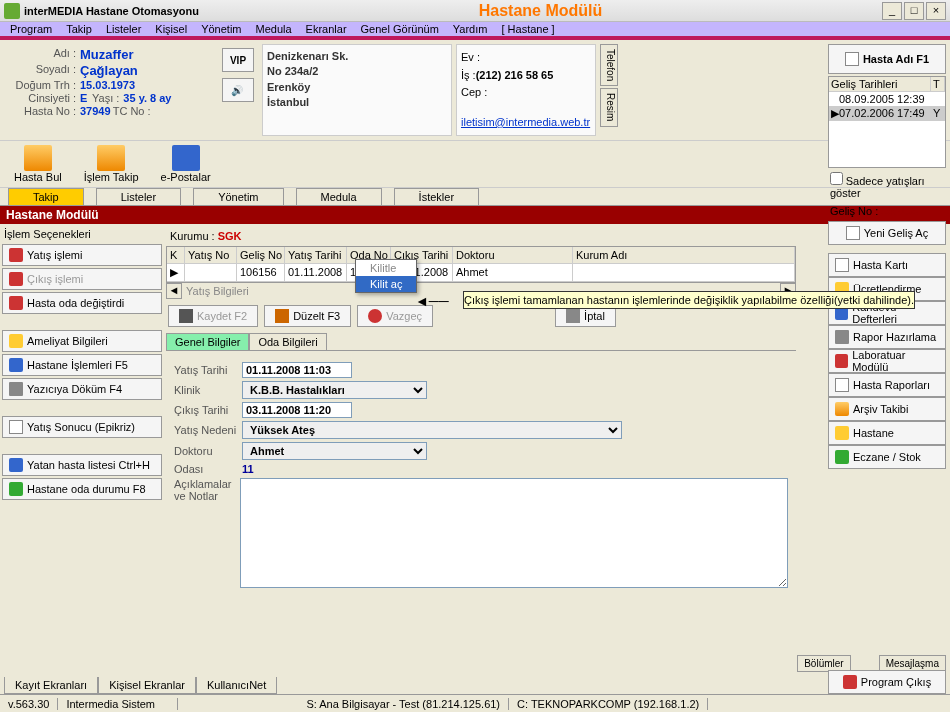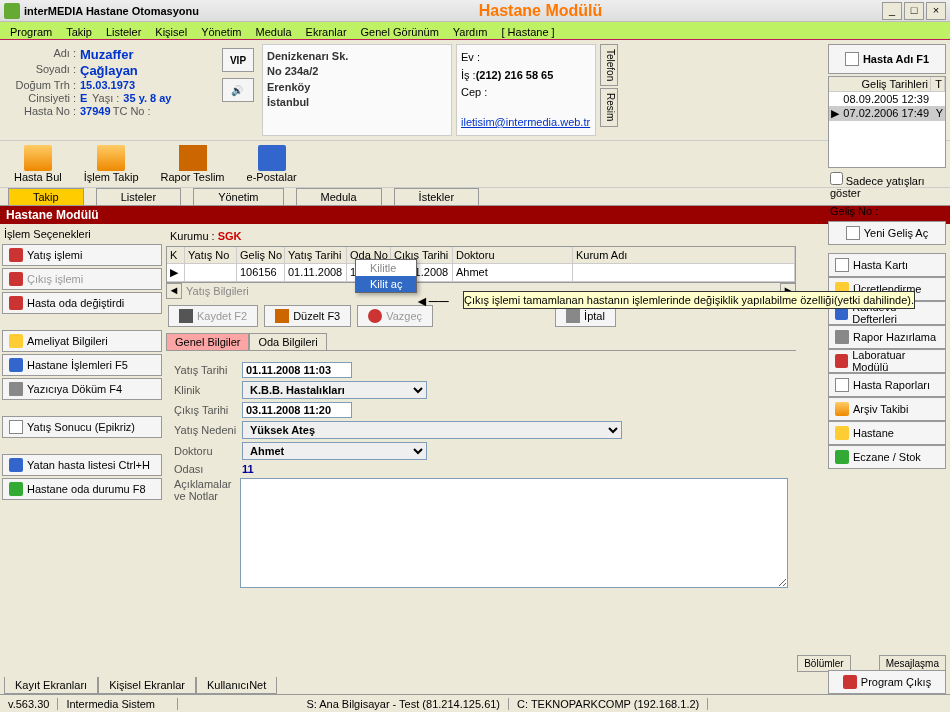--- a/index.html
+++ b/index.html
@@ -3,38 +3,38 @@
 <meta charset="utf-8">
 <style>
 * { box-sizing: border-box; margin: 0; padding: 0; font-family: Tahoma, Arial, sans-serif; font-size: 11px; }
 body { background: #ece9d8; width: 950px; height: 712px; overflow: hidden; position: relative; }
 .titlebar { height: 22px; background: linear-gradient(#eee, #ddd); display: flex; align-items: center; padding: 0 4px; border-bottom: 1px solid #bbb; }
 .titlebar .icon { width: 16px; height: 16px; background: #6a3; border-radius: 2px; margin-right: 4px; }
 .titlebar .title { font-weight: bold; flex: 0 0 auto; }
 .titlebar .main-title { flex: 1; text-align: center; color: #ff7700; font-weight: bold; font-size: 16px; }
 .titlebar .winbtns { display: flex; gap: 2px; }
 .titlebar .winbtns div { width: 20px; height: 18px; background: #ece9d8; border: 1px solid #999; text-align: center; line-height: 14px; cursor: pointer; }
-.menubar { height: 18px; display: flex; align-items: flex-end; padding: 0 4px; gap: 2px; background: #bef264; border-bottom: 1px solid #be185d; }
+.menubar { height: 18px; display: flex; align-items: flex-end; padding: 0 4px; gap: 2px; background: #c4b5fd; border-bottom: 4px solid #be185d; }
 .menubar span { padding: 1px 6px; cursor: pointer; }
 .toparea { display: flex; padding: 4px; gap: 4px; border-bottom: 1px solid #ccc; }
 .patient-box { width: 210px; padding: 2px 6px; }
 .patient-box .row { display: flex; margin: 1px 0; }
 .patient-box .lbl { color: #555; text-align: right; width: 70px; padding-right: 4px; }
 .patient-box .val { color: #0033cc; font-weight: bold; }
 .patient-box .val.big { font-size: 13px; }
 .vip-box { width: 40px; display: flex; flex-direction: column; align-items: center; gap: 6px; padding: 4px; }
 .vip-btn { width: 32px; height: 24px; border: 1px solid #999; background: #f5f5f5; display: flex; align-items: center; justify-content: center; font-weight: bold; font-size: 10px; cursor: pointer; }
 .addr-box { width: 190px; padding: 4px; border: 1px solid #ccc; background: #fafafa; font-size: 11px; font-weight: bold; color: #333; line-height: 1.4; }
 .contact-box { width: 140px; padding: 4px; border: 1px solid #ccc; background: #fafafa; font-size: 11px; line-height: 1.6; }
 .contact-box .link { color: #0033cc; text-decoration: underline; cursor: pointer; }
 .vert-tabs { width: 18px; display: flex; flex-direction: column; }
 .vert-tab { writing-mode: vertical-rl; padding: 4px 1px; border: 1px solid #999; background: #ece9d8; font-size: 10px; cursor: pointer; margin-bottom: 2px; }
 .right-col { position: absolute; right: 4px; top: 44px; width: 118px; display: flex; flex-direction: column; gap: 2px; }
 .big-btn { height: 30px; border: 1px solid #999; background: #f5f5f5; display: flex; align-items: center; justify-content: center; font-weight: bold; cursor: pointer; gap: 4px; }
-.dates-grid { border: 1px solid #999; background: white; font-size: 10px; text-align: right; }
+.dates-grid { border: 1px solid #999; background: white; font-size: 10px; }
 .dates-grid .hdr { display: flex; background: #ece9d8; border-bottom: 1px solid #ccc; }
 .dates-grid .hdr div { padding: 1px 2px; border-right: 1px solid #ccc; }
 .dates-grid .drow { display: flex; padding: 1px 0; }
 .dates-grid .drow.sel { background: #ccc; }
 .dates-grid .drow div { padding: 0 2px; }
 .chk-row { font-size: 10px; padding: 2px; }
 .gelis-row { font-size: 11px; padding: 2px; }
 .gelis-row .num { color: #990000; font-weight: bold; }
 .side-btn { height: 24px; border: 1px solid #999; background: #f5f5f5; display: flex; align-items: center; padding: 0 6px; cursor: pointer; gap: 4px; }
 .side-btn .ic { width: 14px; height: 14px; display: inline-block; }
@@ -65,21 +65,21 @@
 .ctx-menu .mi { padding: 2px 14px; color: #888; cursor: pointer; }
 .ctx-menu .mi.active { background: #316ac5; color: white; }
 .tooltip { position: absolute; left: 296px; top: 44px; background: #ffffcc; border: 1px solid #333; padding: 2px 0; font-size: 11px; z-index: 9; white-space: nowrap; }
 .arrow { position: absolute; left: 248px; top: 46px; font-size: 14px; z-index: 9; }
 .action-row { display: flex; gap: 6px; padding: 6px 2px; }
 .abtn { display: flex; align-items: center; padding: 3px 10px; border: 1px solid #999; background: #f5f5f5; cursor: pointer; gap: 4px; }
 .abtn.disabled { color: #999; }
 .abtn .ic { width: 14px; height: 14px; }
 .inner-tabs { display: flex; border-bottom: 1px solid #999; }
 .inner-tabs .itab { padding: 2px 8px; border: 1px solid #999; border-bottom: none; background: #ece9d8; cursor: pointer; }
-.inner-tabs .itab.active { background: #fca5a5; }
+.inner-tabs .itab.active { background: #86efac; }
 .form-area { padding: 8px; }
 .form-row { display: flex; align-items: center; margin: 3px 0; }
 .form-row .flbl { width: 68px; color: #555; }
 .form-row .fval { color: #000099; font-weight: bold; }
 .form-row input, .form-row select { border: 1px solid #7f9db9; padding: 1px 3px; font-size: 11px; font-weight: bold; }
 .form-row input.date { width: 110px; }
 .form-row select { width: 185px; }
 .form-row select.wide { width: 380px; }
 .form-row textarea { width: 560px; height: 110px; border: 1px solid #7f9db9; }
 .bottom-tabs { position: absolute; bottom: 18px; left: 4px; display: flex; }
@@ -248,24 +248,20 @@
 </div>
 
 <div class="toolbar" id="toolbar">
     <div class="tbtn">
       <span class="ic ic-folder"></span>
       <span>Hasta Bul</span>
     </div>
     <div class="tbtn">
       <span class="ic ic-folder"></span>
       <span>İşlem Takip</span>
-    </div>
-    <div class="tbtn">
-      <span class="ic ic-edit"></span>
-      <span>Rapor Teslim</span>
     </div>
     <div class="tbtn">
       <span class="ic ic-blue"></span>
       <span>e-Postalar</span>
     </div>
   </div>
 <div class="tab-row" id="tabrow">
     <div class="tab active">Takip</div>
     <div class="tab">Listeler</div>
     <div class="tab">Yönetim</div>

